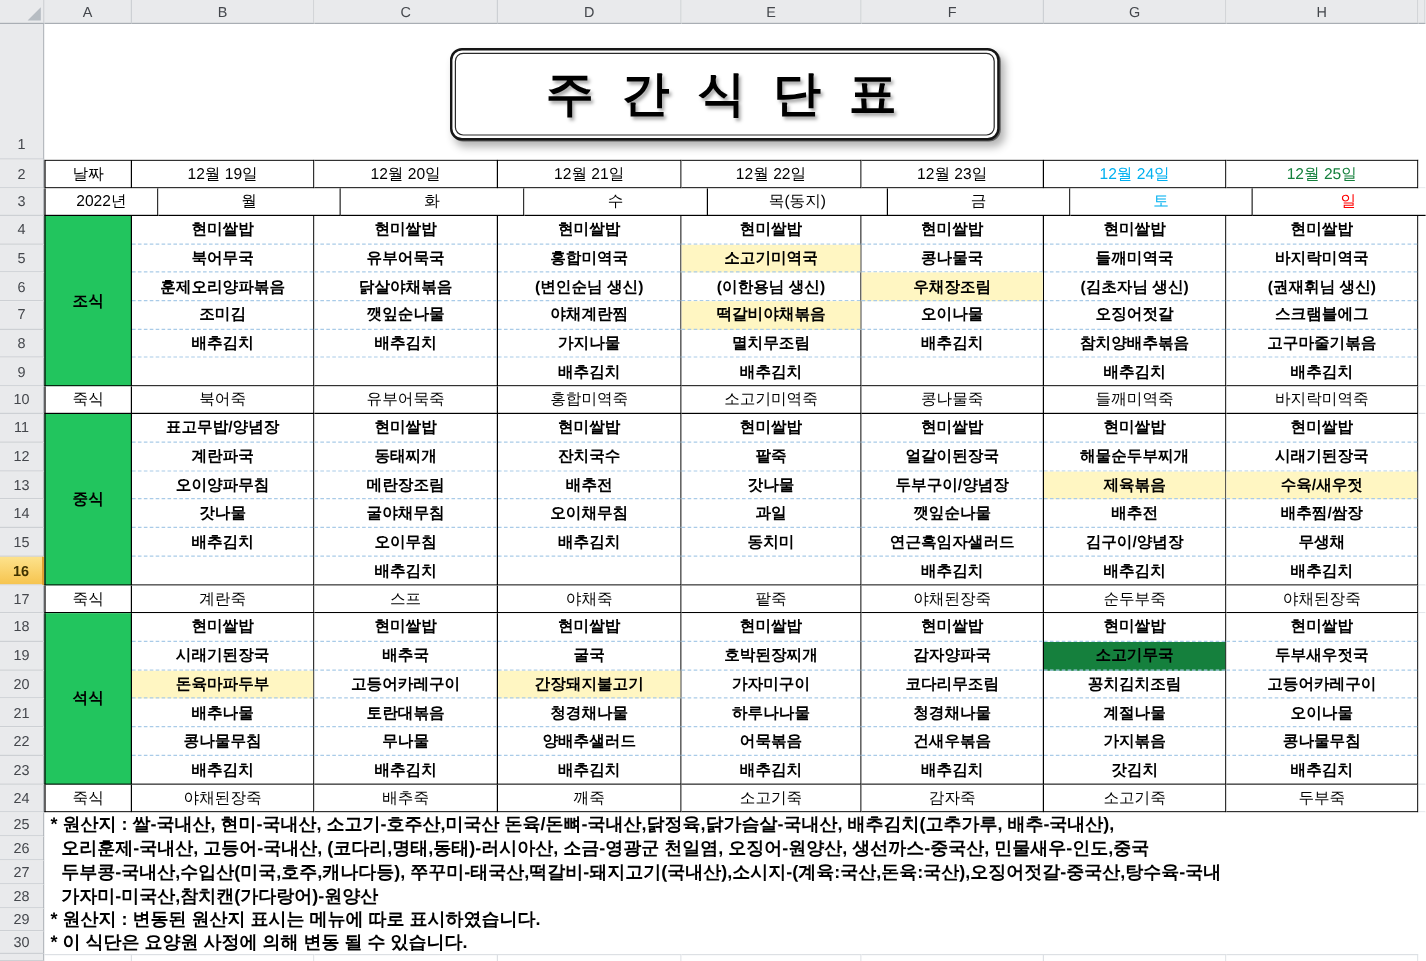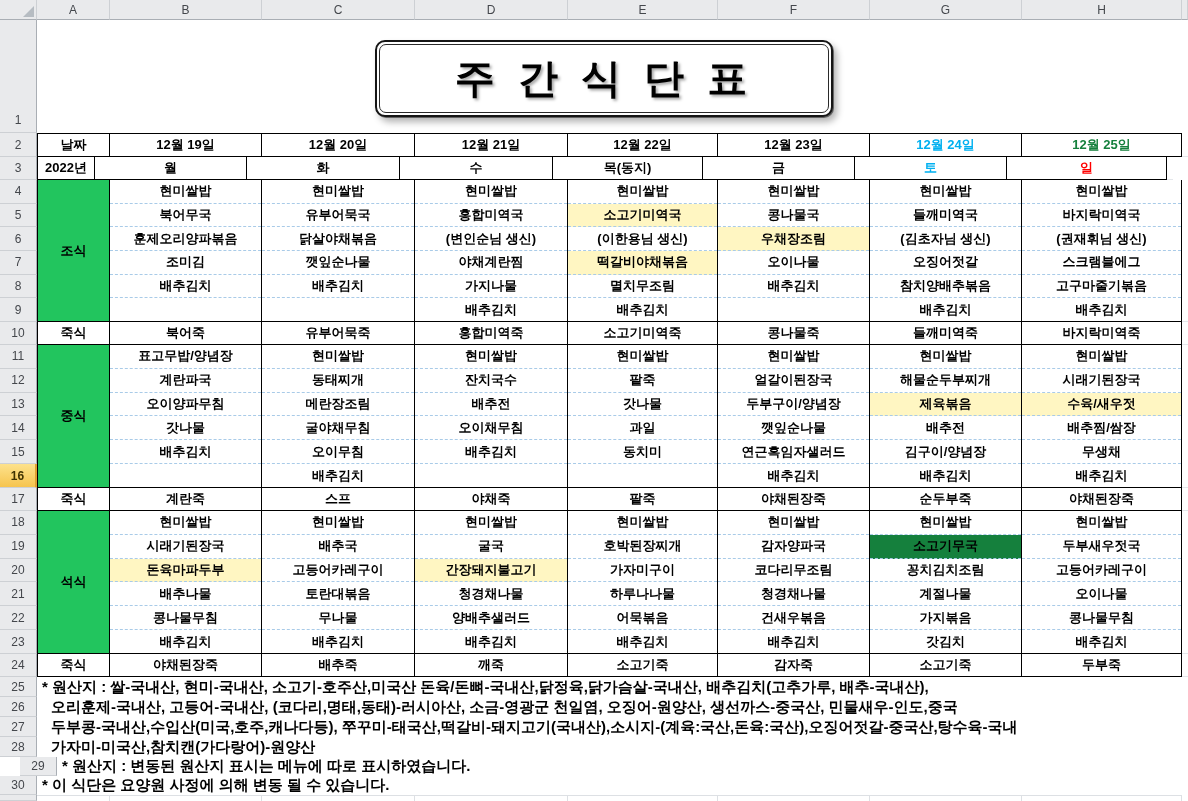--- a/index.html
+++ b/index.html
@@ -16,21 +16,21 @@
     border-left:11px solid transparent; border-bottom:11px solid #B6BCC2; }
   .rh { background:#E9EAEC; border-right:1px solid #A9AEB4; border-bottom:1px solid #CDD0D4;
     color:#44474C; font-size:12px; display:flex; align-items:center; justify-content:center;
     width:37px; flex:none; }
   .rh-bottom { align-items:flex-end; padding-bottom:5px; }
   .rh-sel { background:linear-gradient(#FDE28C,#F6C44E); border-right:2px solid #DFA132;
     color:#3F3200; font-weight:bold; }
 
   
   .cell { border-right:1px solid #000; border-bottom:1px solid #000; display:flex;
-    align-items:center; justify-content:center; font-weight:bold; font-size:13px; color:#000;
+    align-items:center; justify-content:center; font-weight:normal; font-size:13px; color:#000;
     white-space:nowrap; flex:none; background:#fff; }
   .first { border-left:1px solid #000; }
   .bt { border-top:1px solid #000; }
 
   .bcell { border-right:1px solid #000; border-bottom:1px solid #000; display:flex;
     flex-direction:column; flex:none; background:#fff; }
   .lcell { border-left:1px solid #000; border-right:1px solid #000; border-bottom:1px solid #000;
     display:flex; align-items:center; justify-content:center; font-weight:bold; font-size:13px;
     white-space:nowrap; flex:none; background:#22c55e; }
   .slot { flex:1 1 0; display:flex; align-items:center; justify-content:center;
@@ -94,21 +94,21 @@
       <div class="cell bt" style="width: 153px;">12월 20일</div>
       <div class="cell bt" style="width: 153px;">12월 21일</div>
       <div class="cell bt" style="width: 150px;">12월 22일</div>
       <div class="cell bt" style="width: 152px;">12월 23일</div>
       <div class="cell bt" style="width: 152px; color: rgb(0, 176, 240);">12월 24일</div>
       <div class="cell bt" style="width: 160px; color: #15803d;">12월 25일</div>
       <div class="sliver sliver-line"></div>
     </div>
     <div class="band" style="height: 23px;">
       <div class="rh">3</div>
-      <div class="cell first" style="width: 58px;">2022년</div>
+      <div class="cell first" style="width: 95px;">2022년</div>
       <div class="cell" style="width: 152px;">월</div>
       <div class="cell" style="width: 153px;">화</div>
       <div class="cell" style="width: 153px;">수</div>
       <div class="cell" style="width: 150px;">목(동지)</div>
       <div class="cell" style="width: 152px;">금</div>
       <div class="cell" style="width: 152px; color: rgb(0, 176, 240);">토</div>
       <div class="cell" style="width: 160px; color: rgb(255, 0, 0);">일</div>
       <div class="sliver sliver-line"></div>
     </div>
     <div class="band" style="height: 142px;">
@@ -360,21 +360,21 @@
       <div class="fline ind">오리훈제-국내산, 고등어-국내산, (코다리,명태,동태)-러시아산, 소금-영광군 천일염, 오징어-원양산, 생선까스-중국산, 민물새우-인도,중국</div>
     </div>
     <div class="band" style="height: 20px;">
       <div class="rh">27</div>
       <div class="fline ind">두부콩-국내산,수입산(미국,호주,캐나다등), 쭈꾸미-태국산,떡갈비-돼지고기(국내산),소시지-(계육:국산,돈육:국산),오징어젓갈-중국산,탕수육-국내</div>
     </div>
     <div class="band" style="height: 20px;">
       <div class="rh">28</div>
       <div class="fline ind">가자미-미국산,참치캔(가다랑어)-원양산</div>
     </div>
-    <div class="band" style="height: 19px; padding-left: 20px;">
+    <div class="band" style="height: 19px;">
       <div class="rh">29</div>
       <div class="fline">* 원산지 : 변동된 원산지 표시는 메뉴에 따로 표시하였습니다.</div>
     </div>
     <div class="band" style="height: 19px; justify-content: space-between;">
       <div class="rh">30</div>
       <div class="fline">* 이 식단은 요양원 사정에 의해 변동 될 수 있습니다.</div>
     </div>
     <div class="band" style="height: 6px;">
       <div class="rh"></div>
       <div class="ghost" style="width: 73px;"></div>

